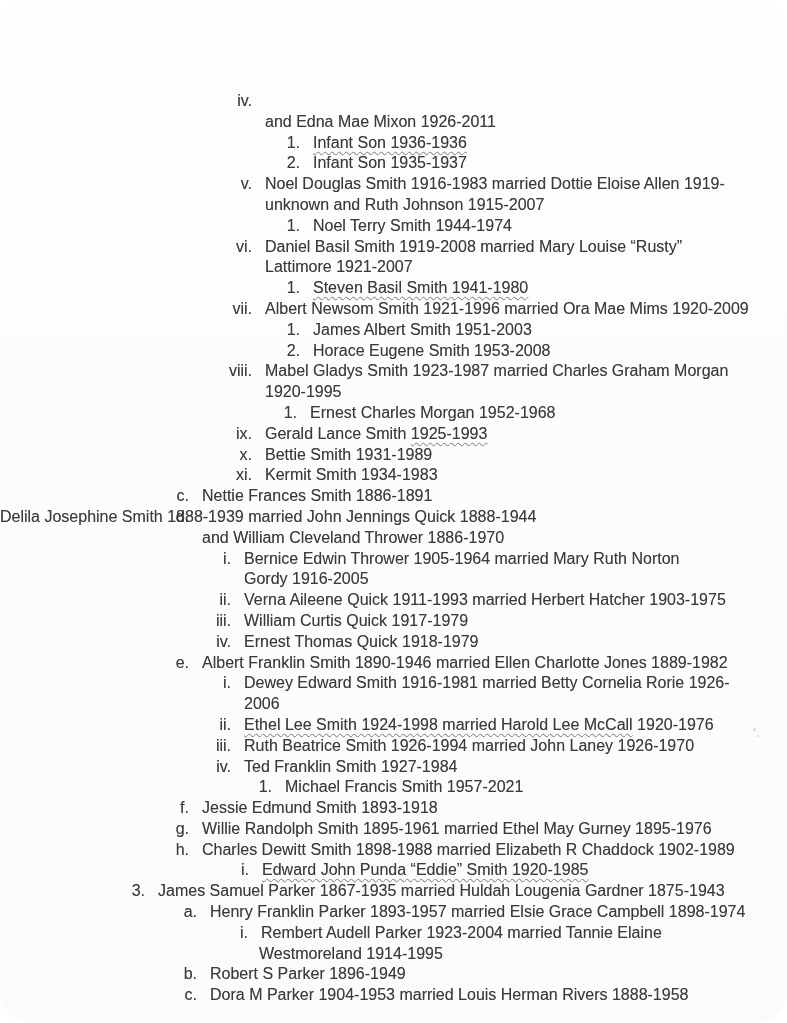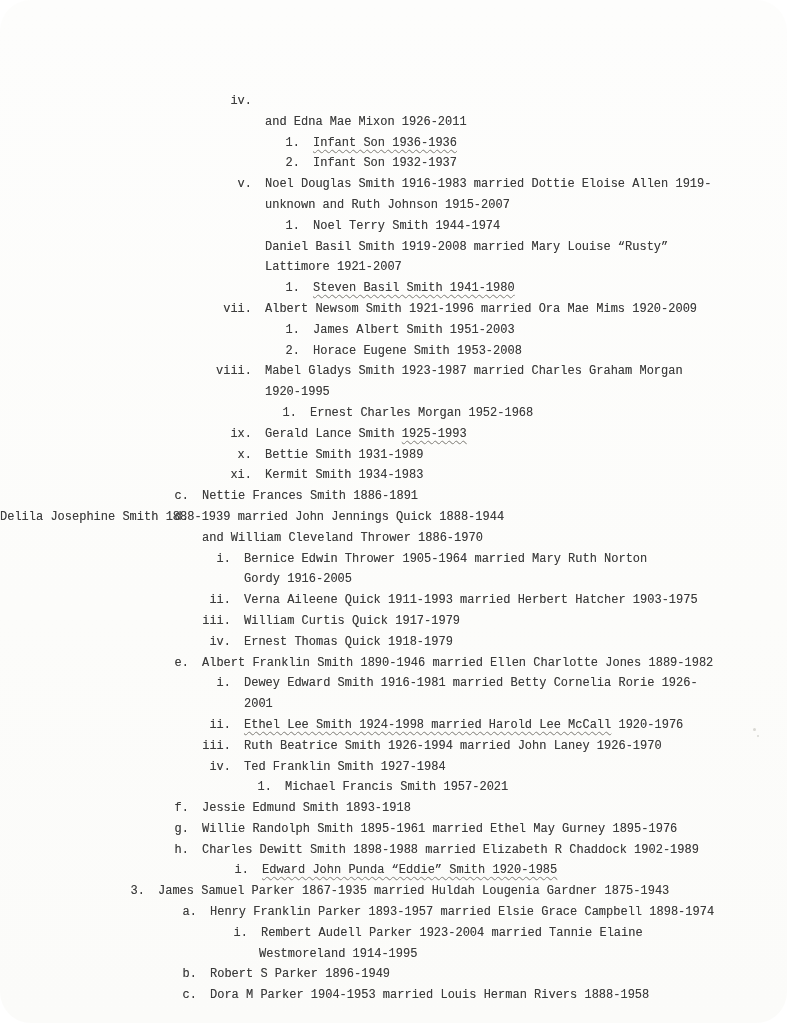--- a/index.html
+++ b/index.html
@@ -8,22 +8,22 @@
     width: 787px;
     height: 1023px;
     overflow: hidden;
     background: #ffffff;
   }
   #scan-page {
     position: relative;
     width: 787px;
     height: 1023px;
     background: linear-gradient(180deg, #fdfdfc 0%, #fcfcfa 60%, #fbfbf9 100%);
-    font-family: Liberation Mono, monospace;
-    font-size: 12px;
+    font-family: Liberation Sans, sans-serif;
+    font-size: 16px;
     color: #3b3b3b;
     text-shadow: 0 0 0.5px rgba(70,70,70,0.5);
     border-radius: 31px;
   }
   #outline {
     position: absolute;
     top: 91px;
     left: 0;
     right: 0;
   }
@@ -57,25 +57,25 @@
   }
 </style>
 </head>
 <body>
 
 <div id="scan-page">
   <div id="outline">
       <div class="row"><span class="marker" style="width: 252px;">iv.</span></div>
       <div class="row"><span class="text" style="margin-left: 265px;"><span>and Edna Mae Mixon 1926-2011</span></span></div>
       <div class="row"><span class="marker" style="width: 300px;">1.</span><span class="text" style="margin-left: 313px;"><span class="wavy">Infant Son 1936-1936</span></span></div>
-      <div class="row"><span class="marker" style="width: 300px;">2.</span><span class="text" style="margin-left: 313px;"><span>Infant Son 1932-1937</span></span></div>
+      <div class="row"><span class="marker" style="width: 300px;">2.</span><span class="text" style="margin-left: 313px;"><span>Infant Son 1935-1937</span></span></div>
       <div class="row"><span class="marker" style="width: 252px;">v.</span><span class="text" style="margin-left: 265px;"><span>Noel Douglas Smith 1916-1983 married Dottie Eloise Allen 1919-</span></span></div>
       <div class="row"><span class="text" style="margin-left: 265px;"><span>unknown and Ruth Johnson 1915-2007</span></span></div>
       <div class="row"><span class="marker" style="width: 300px;">1.</span><span class="text" style="margin-left: 313px;"><span>Noel Terry Smith 1944-1974</span></span></div>
-      <div class="row"><span class="text" style="margin-left: 265px;"><span>Daniel Basil Smith 1919-2008 married Mary Louise “Rusty”</span></span></div>
+      <div class="row"><span class="marker" style="width: 252px;">vi.</span><span class="text" style="margin-left: 265px;"><span>Daniel Basil Smith 1919-2008 married Mary Louise “Rusty”</span></span></div>
       <div class="row"><span class="text" style="margin-left: 265px;"><span>Lattimore 1921-2007</span></span></div>
       <div class="row"><span class="marker" style="width: 300px;">1.</span><span class="text" style="margin-left: 313px;"><span class="wavy">Steven Basil Smith 1941-1980</span></span></div>
       <div class="row"><span class="marker" style="width: 252px;">vii.</span><span class="text" style="margin-left: 265px;"><span>Albert Newsom Smith 1921-1996 married Ora Mae Mims 1920-2009</span></span></div>
       <div class="row"><span class="marker" style="width: 300px;">1.</span><span class="text" style="margin-left: 313px;"><span>James Albert Smith 1951-2003</span></span></div>
       <div class="row"><span class="marker" style="width: 300px;">2.</span><span class="text" style="margin-left: 313px;"><span>Horace Eugene Smith 1953-2008</span></span></div>
       <div class="row"><span class="marker" style="width: 252px;">viii.</span><span class="text" style="margin-left: 265px;"><span>Mabel Gladys Smith 1923-1987 married Charles Graham Morgan</span></span></div>
       <div class="row"><span class="text" style="margin-left: 265px;"><span>1920-1995</span></span></div>
       <div class="row"><span class="marker" style="width: 297px;">1.</span><span class="text" style="margin-left: 310px;"><span>Ernest Charles Morgan 1952-1968</span></span></div>
       <div class="row"><span class="marker" style="width: 252px;">ix.</span><span class="text" style="margin-left: 265px;"><span>Gerald Lance Smith </span><span class="wavy">1925-1993</span></span></div>
       <div class="row"><span class="marker" style="width: 252px;">x.</span><span class="text" style="margin-left: 265px;"><span>Bettie Smith 1931-1989</span></span></div>
@@ -83,21 +83,21 @@
       <div class="row"><span class="marker" style="width: 189px;">c.</span><span class="text" style="margin-left: 202px;"><span>Nettie Frances Smith 1886-1891</span></span></div>
       <div class="row"><span class="marker" style="width: 189px;">d.</span><span class="text" style=""><span>Delila Josephine Smith 1888-1939 married John Jennings Quick 1888-1944</span></span></div>
       <div class="row"><span class="text" style="margin-left: 202px;"><span>and William Cleveland Thrower 1886-1970</span></span></div>
       <div class="row"><span class="marker" style="width: 231px;">i.</span><span class="text" style="margin-left: 244px;"><span>Bernice Edwin Thrower 1905-1964 married Mary Ruth Norton</span></span></div>
       <div class="row"><span class="text" style="margin-left: 244px;"><span>Gordy 1916-2005</span></span></div>
       <div class="row"><span class="marker" style="width: 231px;">ii.</span><span class="text" style="margin-left: 244px;"><span>Verna Aileene Quick 1911-1993 married Herbert Hatcher 1903-1975</span></span></div>
       <div class="row"><span class="marker" style="width: 231px;">iii.</span><span class="text" style="margin-left: 244px;"><span>William Curtis Quick 1917-1979</span></span></div>
       <div class="row"><span class="marker" style="width: 231px;">iv.</span><span class="text" style="margin-left: 244px;"><span>Ernest Thomas Quick 1918-1979</span></span></div>
       <div class="row"><span class="marker" style="width: 189px;">e.</span><span class="text" style="margin-left: 202px;"><span>Albert Franklin Smith 1890-1946 married Ellen Charlotte Jones 1889-1982</span></span></div>
       <div class="row"><span class="marker" style="width: 231px;">i.</span><span class="text" style="margin-left: 244px;"><span>Dewey Edward Smith 1916-1981 married Betty Cornelia Rorie 1926-</span></span></div>
-      <div class="row"><span class="text" style="margin-left: 244px;"><span>2001</span></span></div>
+      <div class="row"><span class="text" style="margin-left: 244px;"><span>2006</span></span></div>
       <div class="row"><span class="marker" style="width: 231px;">ii.</span><span class="text" style="margin-left: 244px;"><span class="wavy">Ethel Lee Smith 1924-1998 married Harold Lee McCall</span><span> 1920-1976</span></span></div>
       <div class="row"><span class="marker" style="width: 231px;">iii.</span><span class="text" style="margin-left: 244px;"><span>Ruth Beatrice Smith 1926-1994 married John Laney 1926-1970</span></span></div>
       <div class="row"><span class="marker" style="width: 231px;">iv.</span><span class="text" style="margin-left: 244px;"><span>Ted Franklin Smith 1927-1984</span></span></div>
       <div class="row"><span class="marker" style="width: 272px;">1.</span><span class="text" style="margin-left: 285px;"><span>Michael Francis Smith 1957-2021</span></span></div>
       <div class="row"><span class="marker" style="width: 189px;">f.</span><span class="text" style="margin-left: 202px;"><span>Jessie Edmund Smith 1893-1918</span></span></div>
       <div class="row"><span class="marker" style="width: 189px;">g.</span><span class="text" style="margin-left: 202px;"><span>Willie Randolph Smith 1895-1961 married Ethel May Gurney 1895-1976</span></span></div>
       <div class="row"><span class="marker" style="width: 189px;">h.</span><span class="text" style="margin-left: 202px;"><span>Charles Dewitt Smith 1898-1988 married Elizabeth R Chaddock 1902-1989</span></span></div>
       <div class="row"><span class="marker" style="width: 249px;">i.</span><span class="text" style="margin-left: 262px;"><span class="wavy">Edward John Punda “Eddie” Smith 1920-1985</span></span></div>
       <div class="row"><span class="marker" style="width: 145px;">3.</span><span class="text" style="margin-left: 158px;"><span>James Samuel Parker 1867-1935 married Huldah Lougenia Gardner 1875-1943</span></span></div>
       <div class="row"><span class="marker" style="width: 197px;">a.</span><span class="text" style="margin-left: 210px;"><span>Henry Franklin Parker 1893-1957 married Elsie Grace Campbell 1898-1974</span></span></div>

